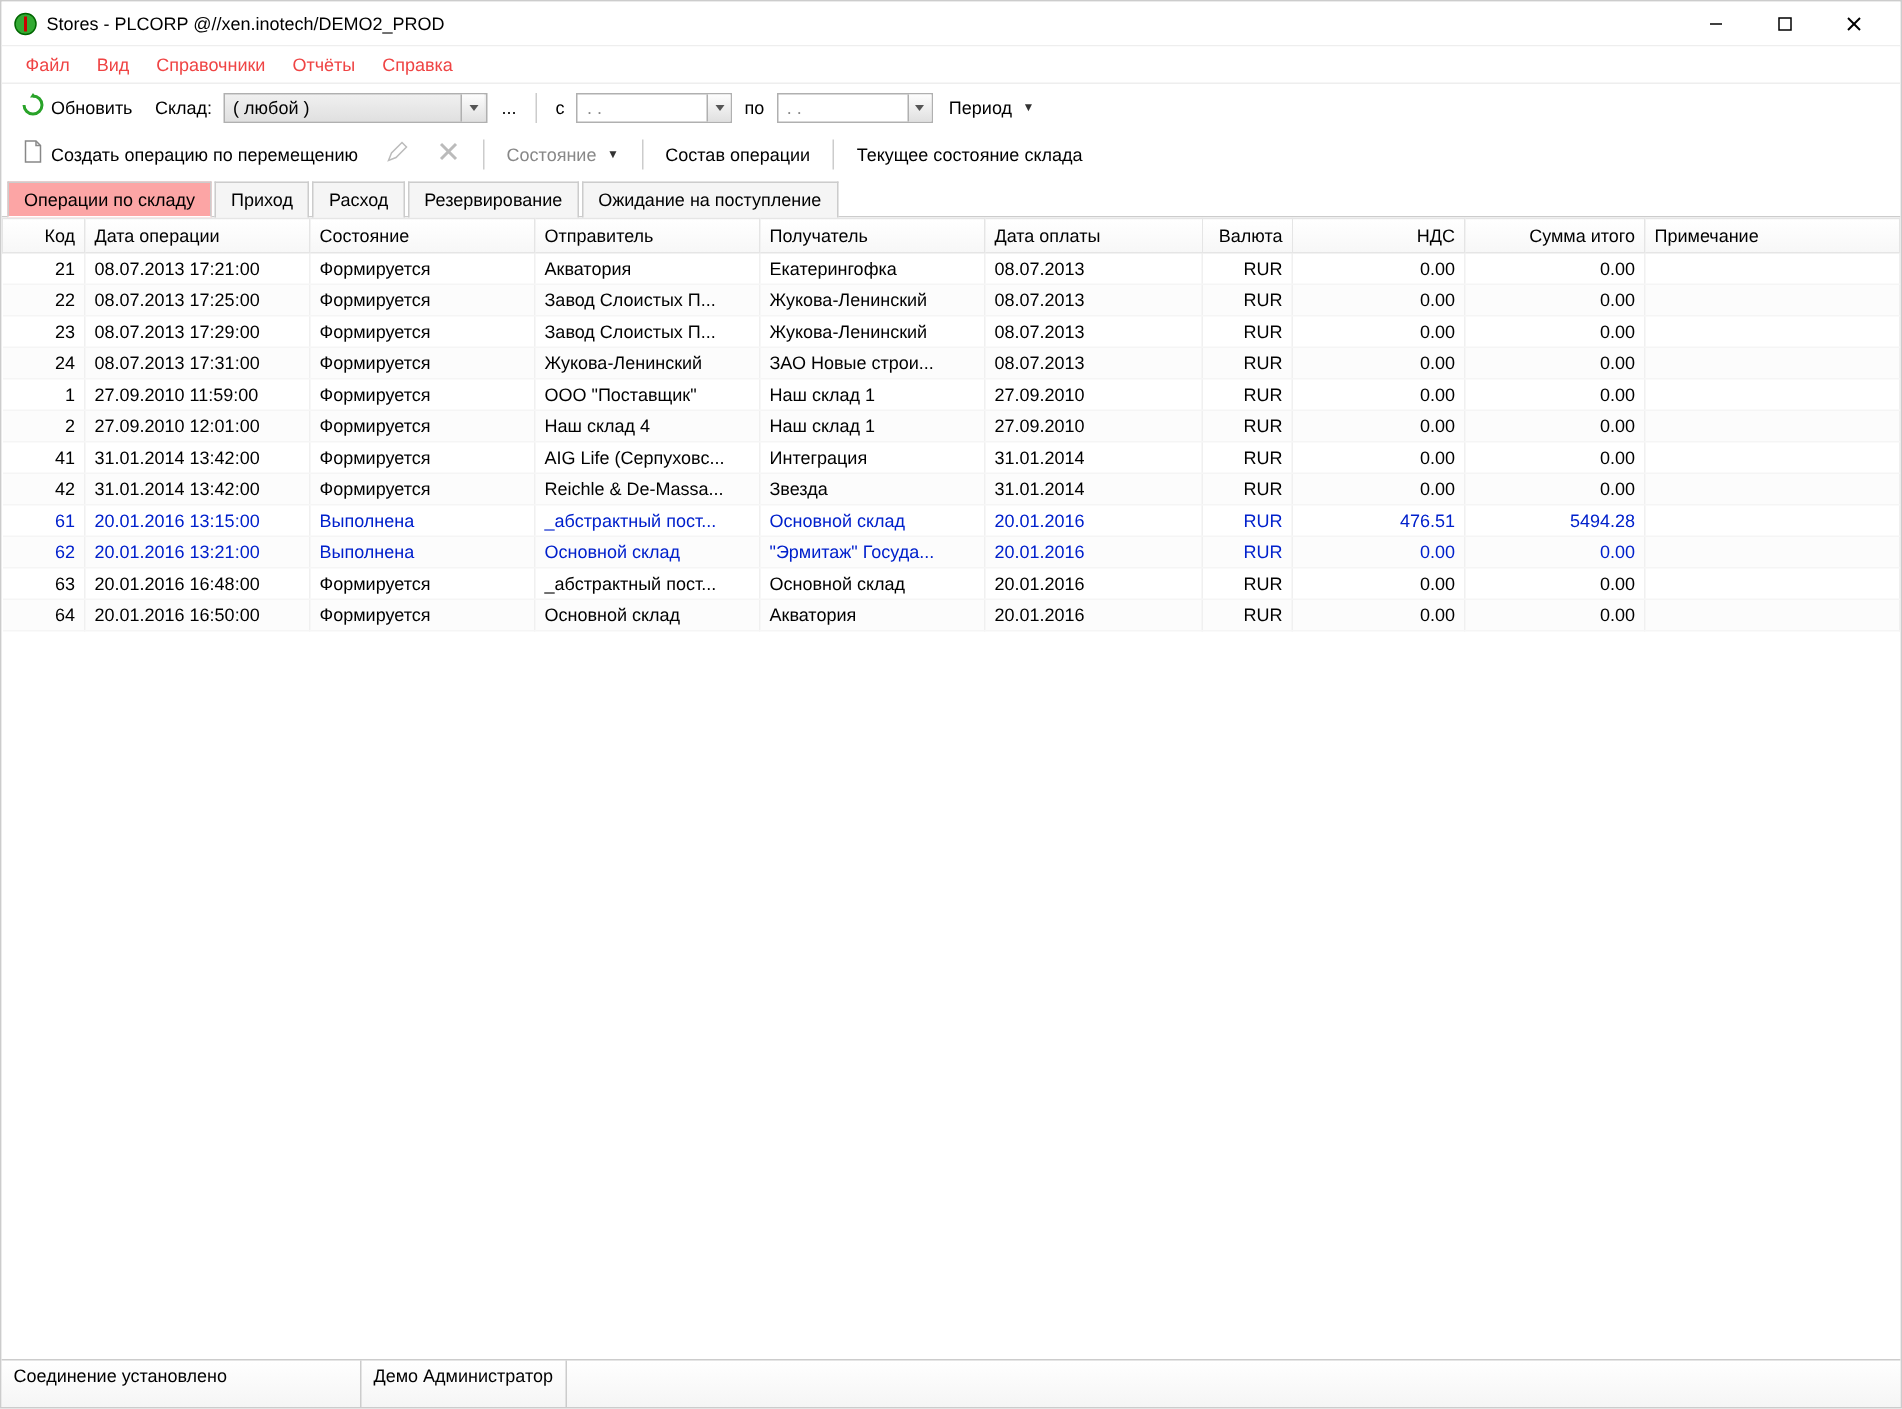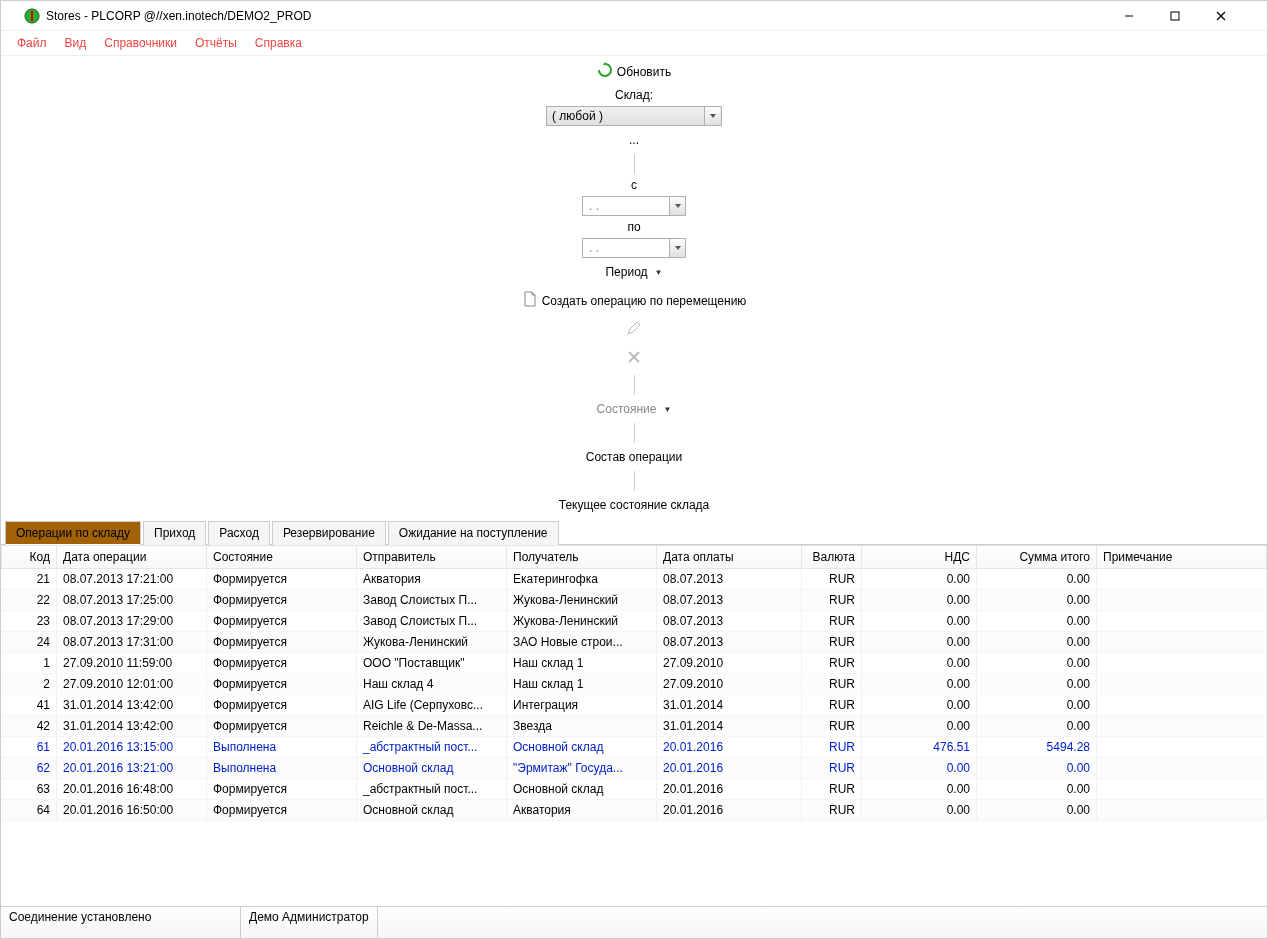--- a/index.html
+++ b/index.html
@@ -1,39 +1,39 @@
 <!DOCTYPE html>
 <html><head>
 <meta charset="utf-8">
 <style>
 * { box-sizing: border-box; margin: 0; padding: 0; font-family: "Segoe UI", Tahoma, sans-serif; font-size: 12px; }
 body { background: #fff; width: 1268px; height: 939px; overflow: hidden; display: flex; flex-direction: column; border: 1px solid #ccc;}
-.titlebar { height: 30px; display: flex; align-items: center; padding: 0 23px; background: #fff; border-bottom: 1px solid #eee;}
+.titlebar { height: 30px; display: flex; align-items: center; padding: 0 8px; background: #fff; border-bottom: 1px solid #eee;}
 .titlebar .icon { width: 16px; height: 16px; margin-right: 6px; display:flex; align-items:center; justify-content:center;}
 .titlebar .title { flex: 1; font-size: 12px; color: #000; }
 .winctrl { display: flex; gap: 0; }
 .winbtn { width: 46px; height: 30px; display:flex; align-items:center; justify-content:center; color:#333; }
 .menubar { height: 24px; display:flex; align-items:center; padding: 4px 8px; gap: 2px; background:#fff;}
 .menuitem { padding: 2px 8px; color:#ef4444; cursor:default;}
-.toolbar { display:flex; align-items:center; padding: 3px 6px; gap:4px; background:#fff; border-top:1px solid #eee;flex-direction:column;}
+.toolbar { display:flex; align-items:center; padding: 3px 6px; gap:4px; background:#fff; border-top:1px solid #eee;}
 .toolbar + .toolbar { border-top:none;}
 .tool-sep { width:1px; height:20px; background:#ccc; margin:0 4px;}
 .tool-btn { display:flex; align-items:center; padding: 2px 6px; gap:4px; cursor:default; color:#000; border:1px solid transparent;}
 .tool-btn.disabled { color:#888;}
 .tool-label { padding: 0 4px; color:#000;}
 .combo { display:flex; align-items:center; background:#e6e6e6; border:1px solid #b0b0b0; height:20px;}
 .combo.sunken { background:linear-gradient(#f0f0f0,#e0e0e0);}
 .combo input { border:none; background:transparent; padding:0 4px; outline:none; height:18px;}
 .combo-btn { width:16px; height:18px; display:flex; align-items:center; justify-content:center; background:linear-gradient(#fdfdfd,#e0e0e0); border-left:1px solid #b0b0b0;}
 .dots-btn { width:20px; height:20px; display:flex; align-items:center; justify-content:center; border:1px solid transparent;}
 .datebox { display:flex; align-items:center; border:1px solid #b0b0b0; height:20px; background:#fff;}
 .datebox span{padding:0 6px; color:#888;}
 .tabs { display:flex; border-bottom:1px solid #ccc; background:#fff; padding:2px 4px 0 4px; gap:0;}
 .tab { padding:4px 10px; border:1px solid #ccc; border-bottom:none; background:#f5f5f5; margin-right:2px; cursor:default; position:relative; top:1px;}
-.tab.active { background:#a16207; border-bottom:1px solid #fff;}
+.tab.active { background:#fca5a5; border-bottom:1px solid #fff;}
 .grid-wrap { flex:1; overflow:auto; background:#fff;}
 .grid { width:100%; border-collapse:collapse;}
 .grid th { text-align:left; font-weight:normal; padding:4px 6px; border:1px solid #e5e5e5; background:linear-gradient(#fff,#f7f7f7); color:#000; position:sticky; top:0;}
 .grid th.right { text-align:right;}
 .grid td { padding:3px 6px; border-right:1px solid #f0f0f0; border-bottom:1px solid #f5f5f5; white-space:nowrap; overflow:hidden; text-overflow:ellipsis;}
 .grid tr:nth-child(even) td { background:#fcfcfc;}
 .grid td.right { text-align:right;}
 .grid tr.completed td { color:#0020cc;}
 .col-code{width:55px;} .col-date{width:150px;} .col-state{width:150px;} .col-send{width:150px;}
 .col-recv{width:150px;} .col-pay{width:145px;} .col-cur{width:60px;} .col-vat{width:115px;}

